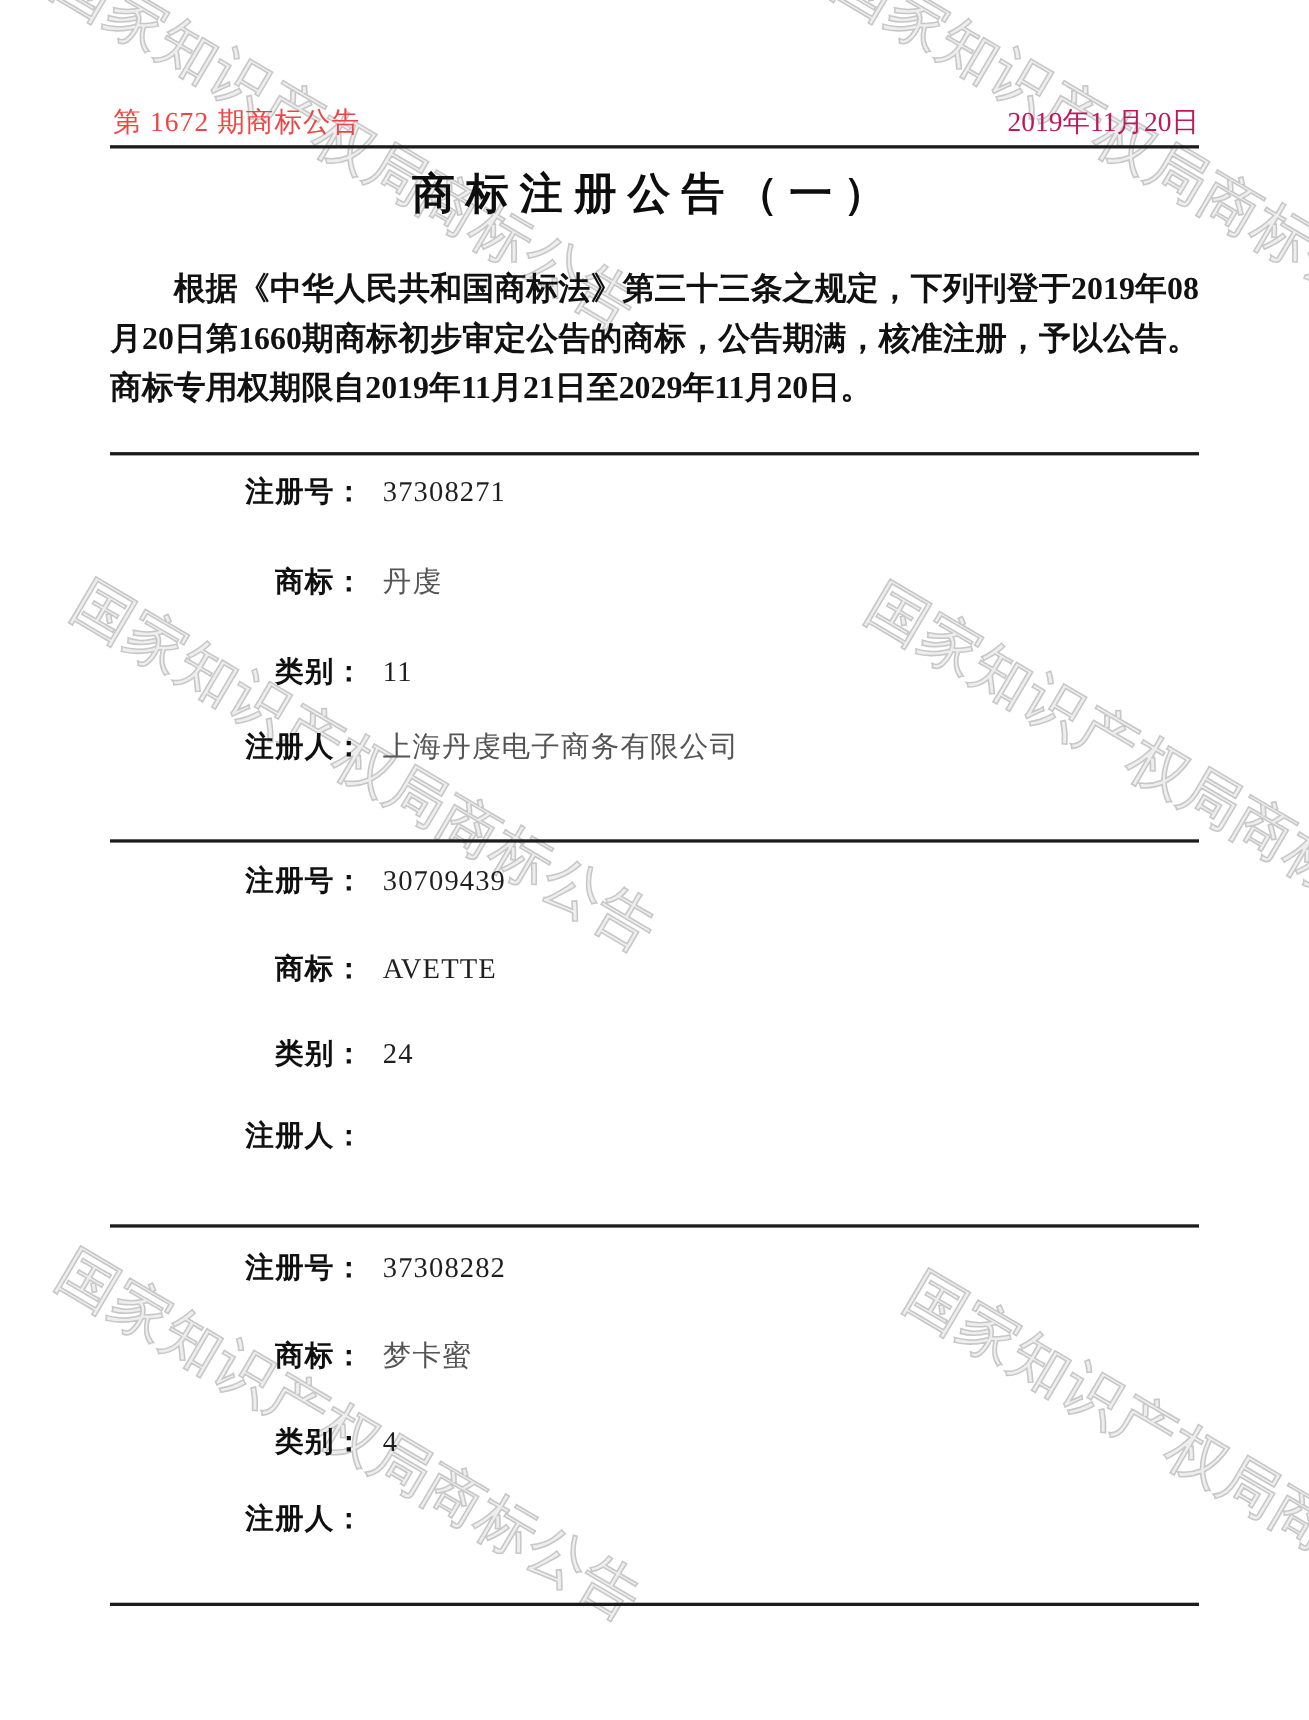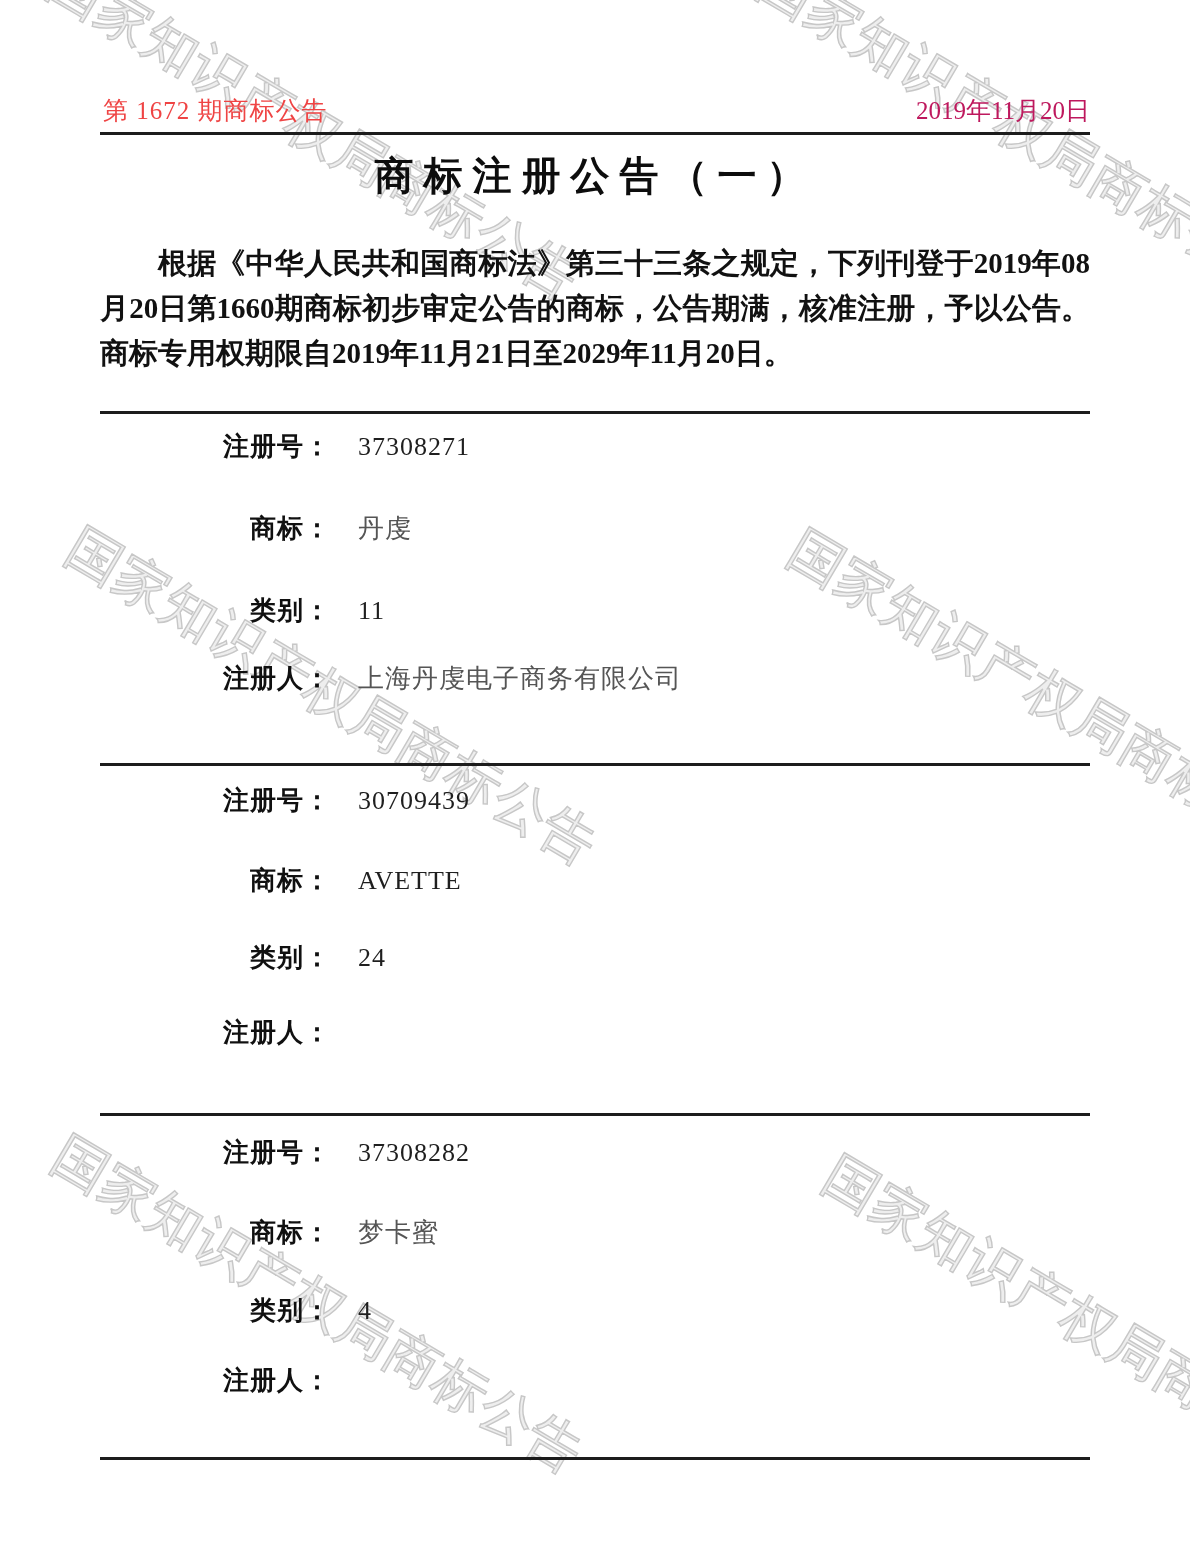--- a/index.html
+++ b/index.html
@@ -80,21 +80,21 @@
     line-height: 34px;
   }
   .lbl {
     width: 231px;
     text-align: right;
     font-weight: 700;
     letter-spacing: 1px;
     color: #101010;
     flex: 0 0 231px;
   }
-  .val { margin-left: 27px; color: #1f1f1f; letter-spacing: 1px; }
+  .val { margin-left: 17px; color: #1f1f1f; letter-spacing: 1px; }
   .val.cn { color: #555555; }
   .val .reg-line { line-height: 40px; }
 </style>
 </head>
 <body>
 
 <div class="page">
 
   <div class="wm" style="left:68px;  top:-48px;">国家知识产权局商标公告</div>
   <div class="wm" style="left:778px; top:-48px;">国家知识产权局商标公告</div>

